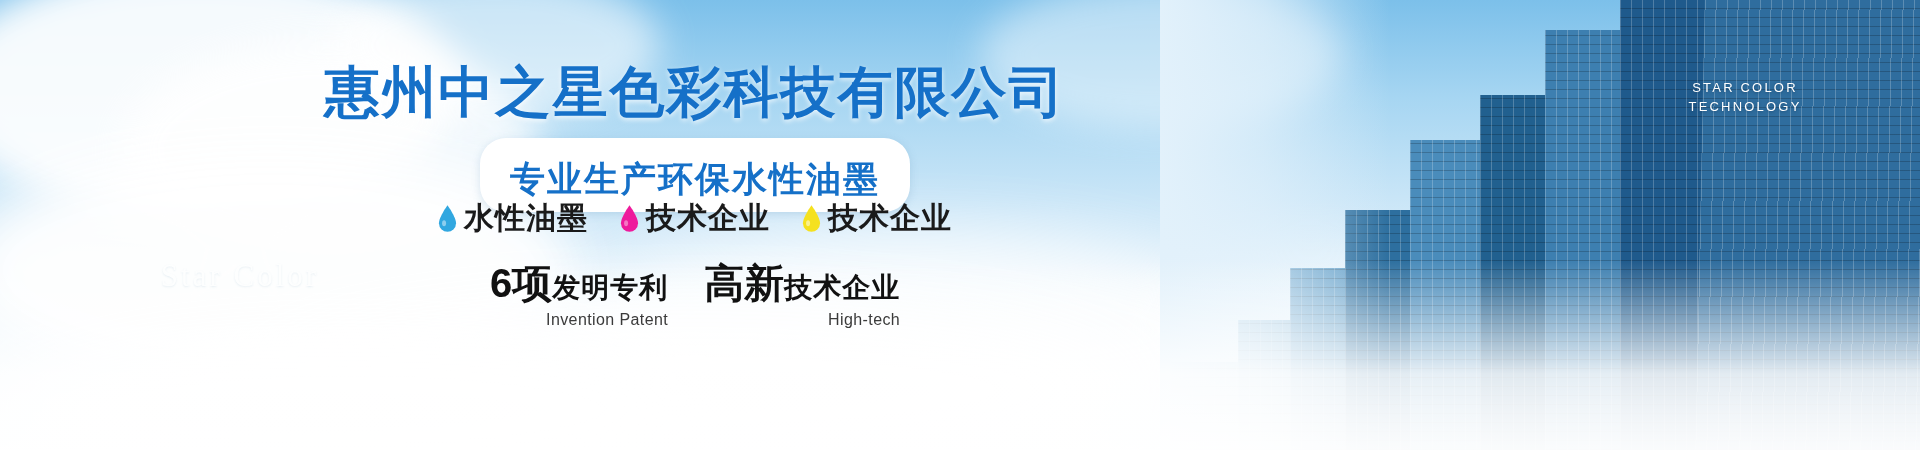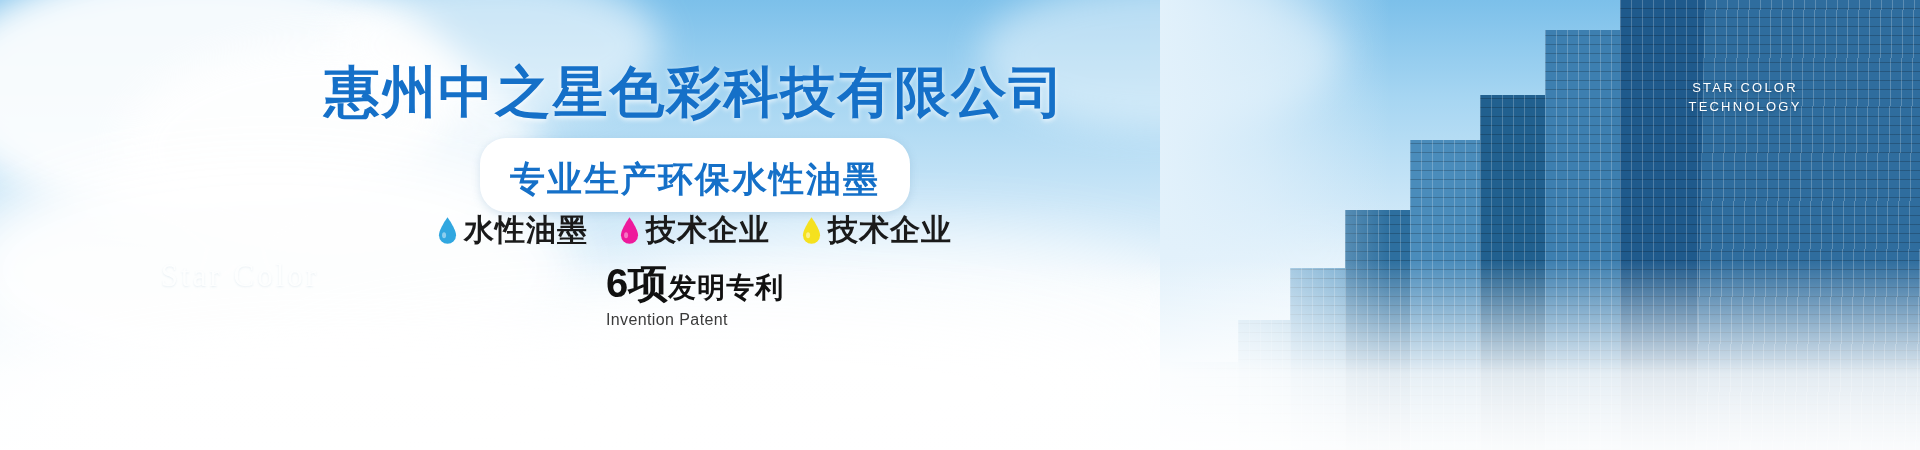--- a/index.html
+++ b/index.html
@@ -74,27 +74,27 @@
 
   .pill-wrap{position:absolute;left:0;right:0;top:138px;text-align:center;}
   .pill{
     display:inline-block;background:#ffffff;border-radius:26px;
     padding:18px 30px 9px;font-size:35px;font-weight:bold;color:#1570c8;letter-spacing:2px;
     box-shadow:0 2px 8px rgba(90,140,180,.22);
   }
 
   .features{position:absolute;left:0;right:0;top:198px;text-align:center;
             font-size:0;white-space:nowrap;}
-  .feat{display:inline-block;vertical-align:middle;margin:12px 16px;font-size:0;}
+  .feat{display:inline-block;vertical-align:middle;margin:0 16px;font-size:0;}
   .drop{display:inline-block;vertical-align:middle;width:19px;height:27px;margin-right:7px;}
   .feat-label{display:inline-block;vertical-align:middle;
               font-size:30px;font-weight:bold;color:#1a1a1a;letter-spacing:1px;}
 
   .badges{position:absolute;left:0;right:0;top:256px;text-align:center;font-size:0;white-space:nowrap;}
-  .badge{display:inline-block;vertical-align:top;margin:0 18px;text-align:left;}
+  .badge{display:inline-block;vertical-align:top;margin:0 18px;text-align:right;}
   .badge-line{font-size:0;white-space:nowrap;}
   .badge-big{display:inline-block;vertical-align:baseline;font-size:40px;font-weight:bold;color:#111;letter-spacing:0px;}
   .badge-small{display:inline-block;vertical-align:baseline;font-size:28px;font-weight:bold;color:#111;letter-spacing:1px;}
   .badge-en{margin-top:0;font-size:16px;color:#3a3a3a;letter-spacing:.4px;}
 </style>
 </head>
 <body>
 
 <div class="banner">
 
@@ -177,17 +177,23 @@
 
     <div class="badges">
 
       <span class="badge">
         <span class="badge-line">
           <span class="badge-big">6项</span><span class="badge-small">发明专利</span>
         </span>
         <div class="badge-en">Invention Patent</div>
       </span>
 
+      <span class="badge">
+        <span class="badge-line">
+          <span class="badge-big">高新</span><span class="badge-small">技术企业</span>
+        </span>
+        <div class="badge-en">High-tech</div>
+      </span>
 
     </div>
 
   </div>
 </div>
 
 </body></html>

